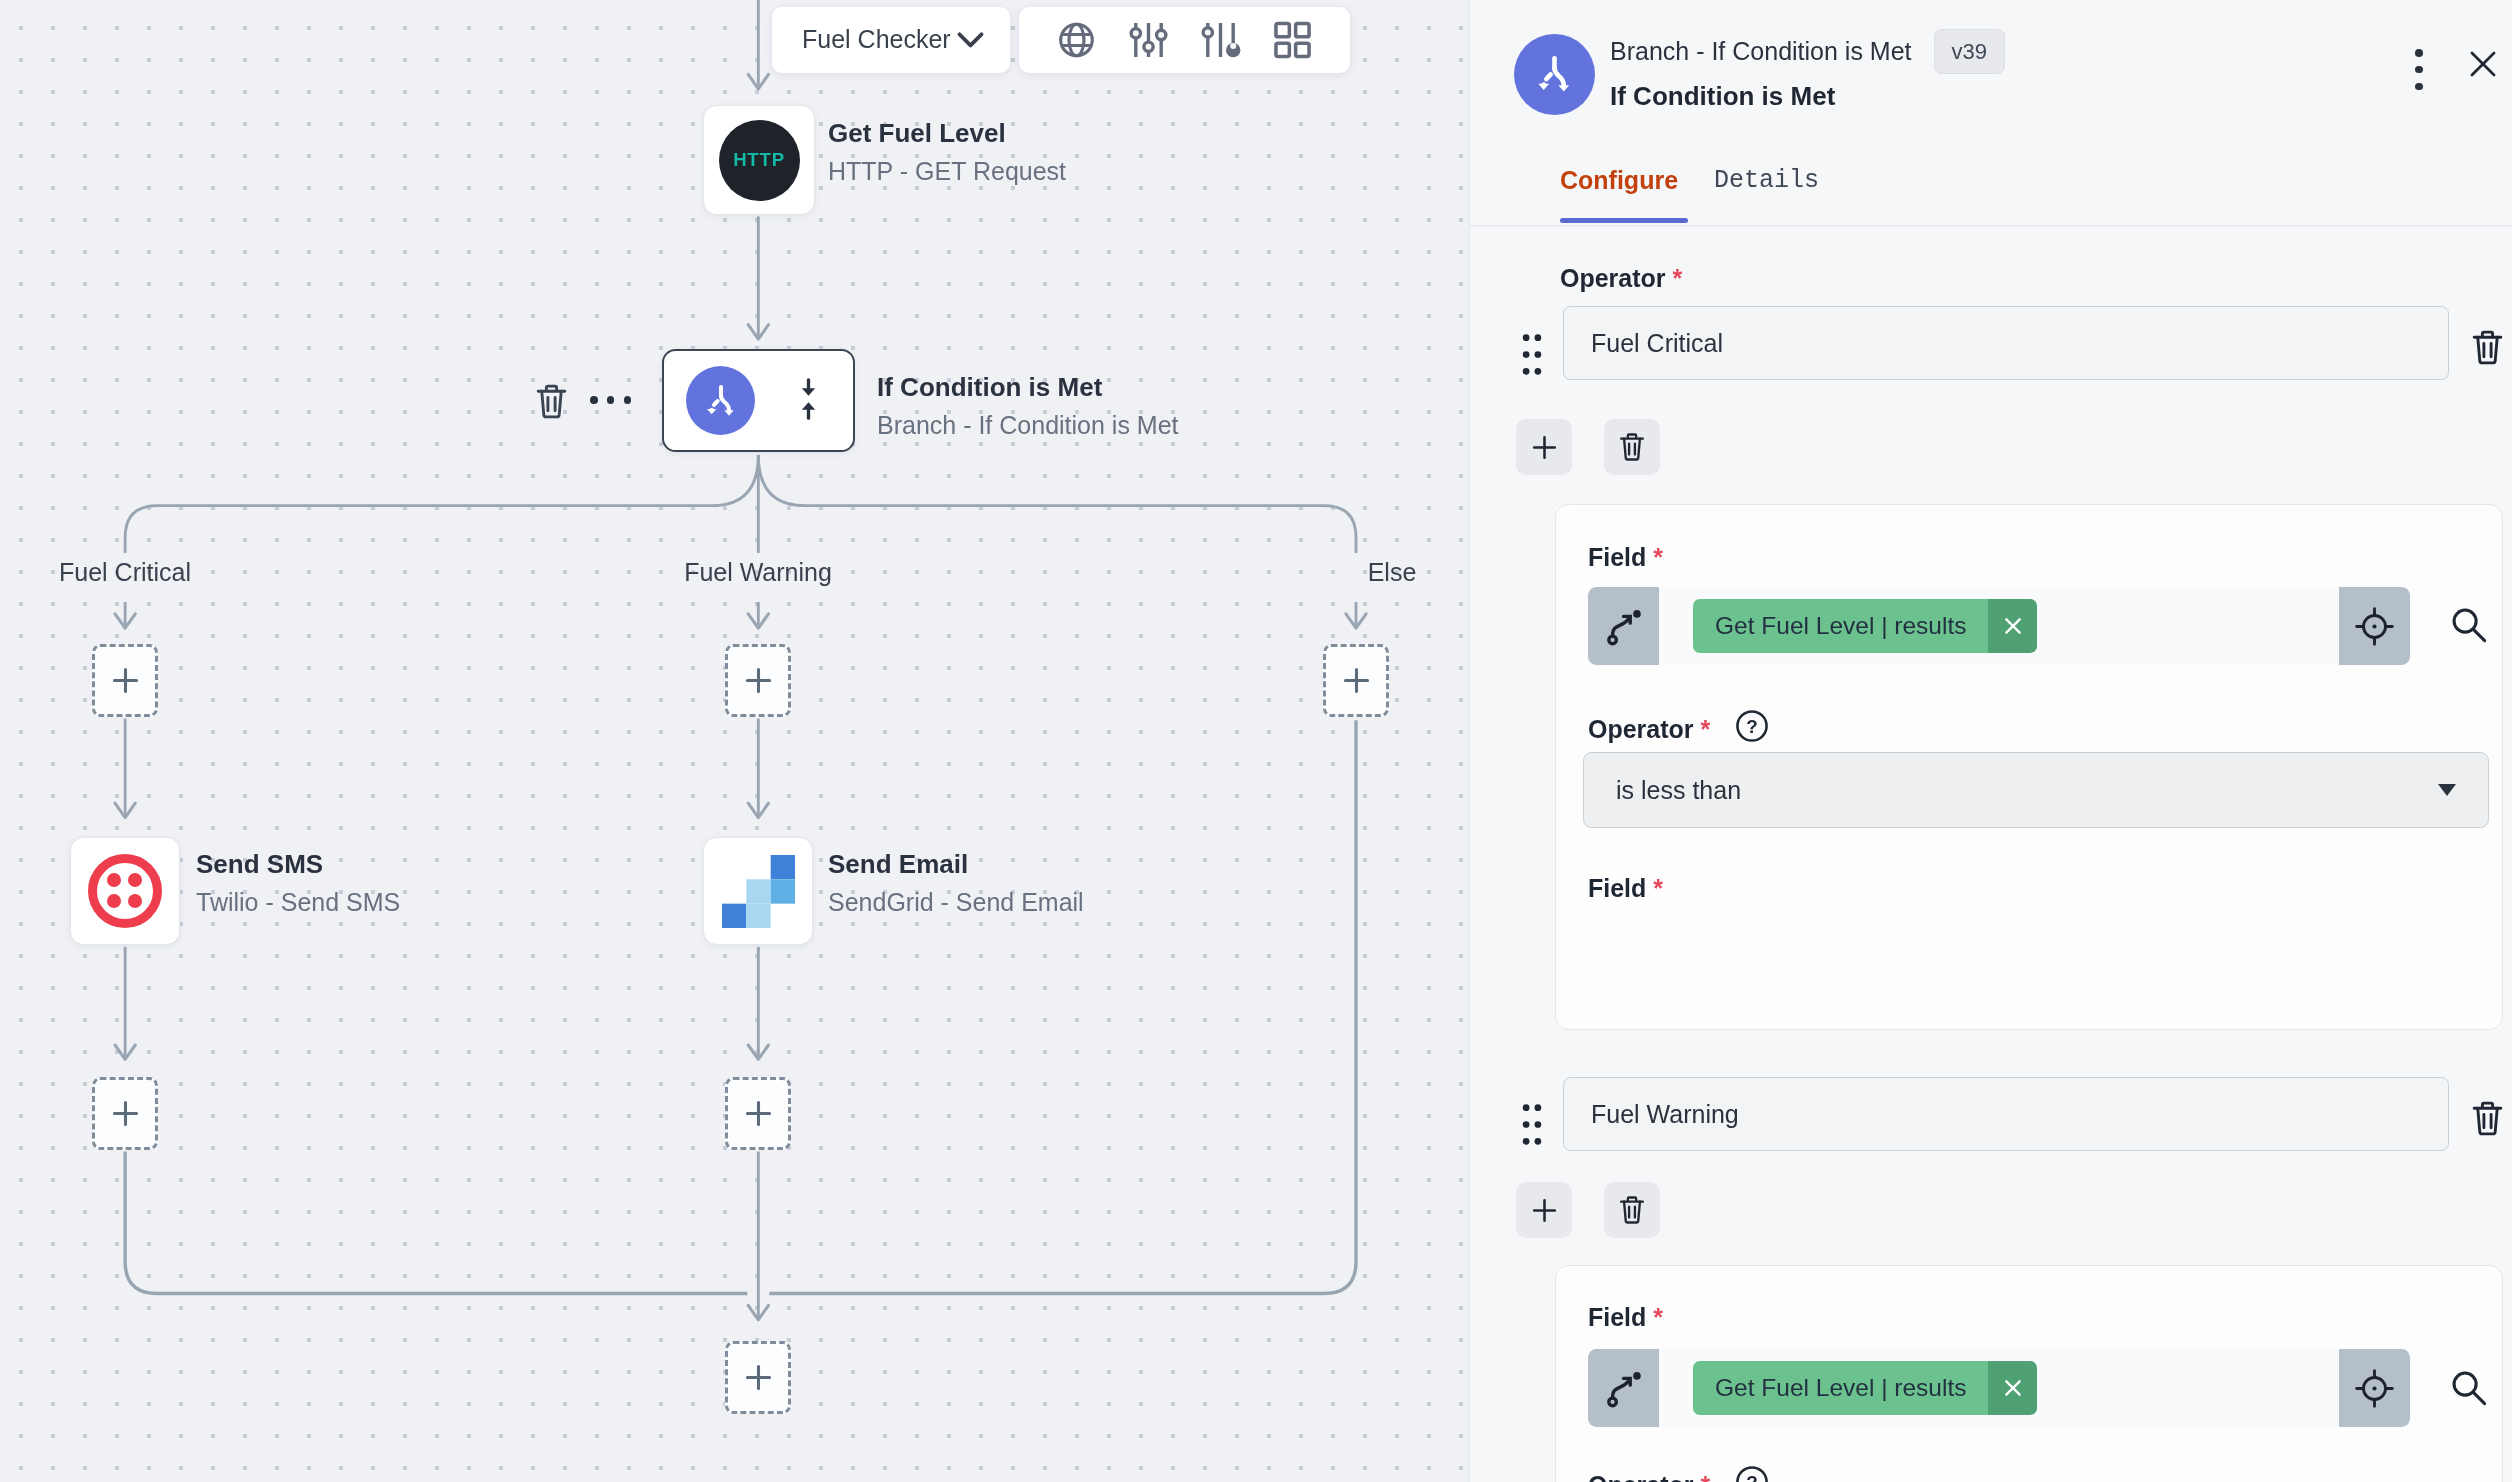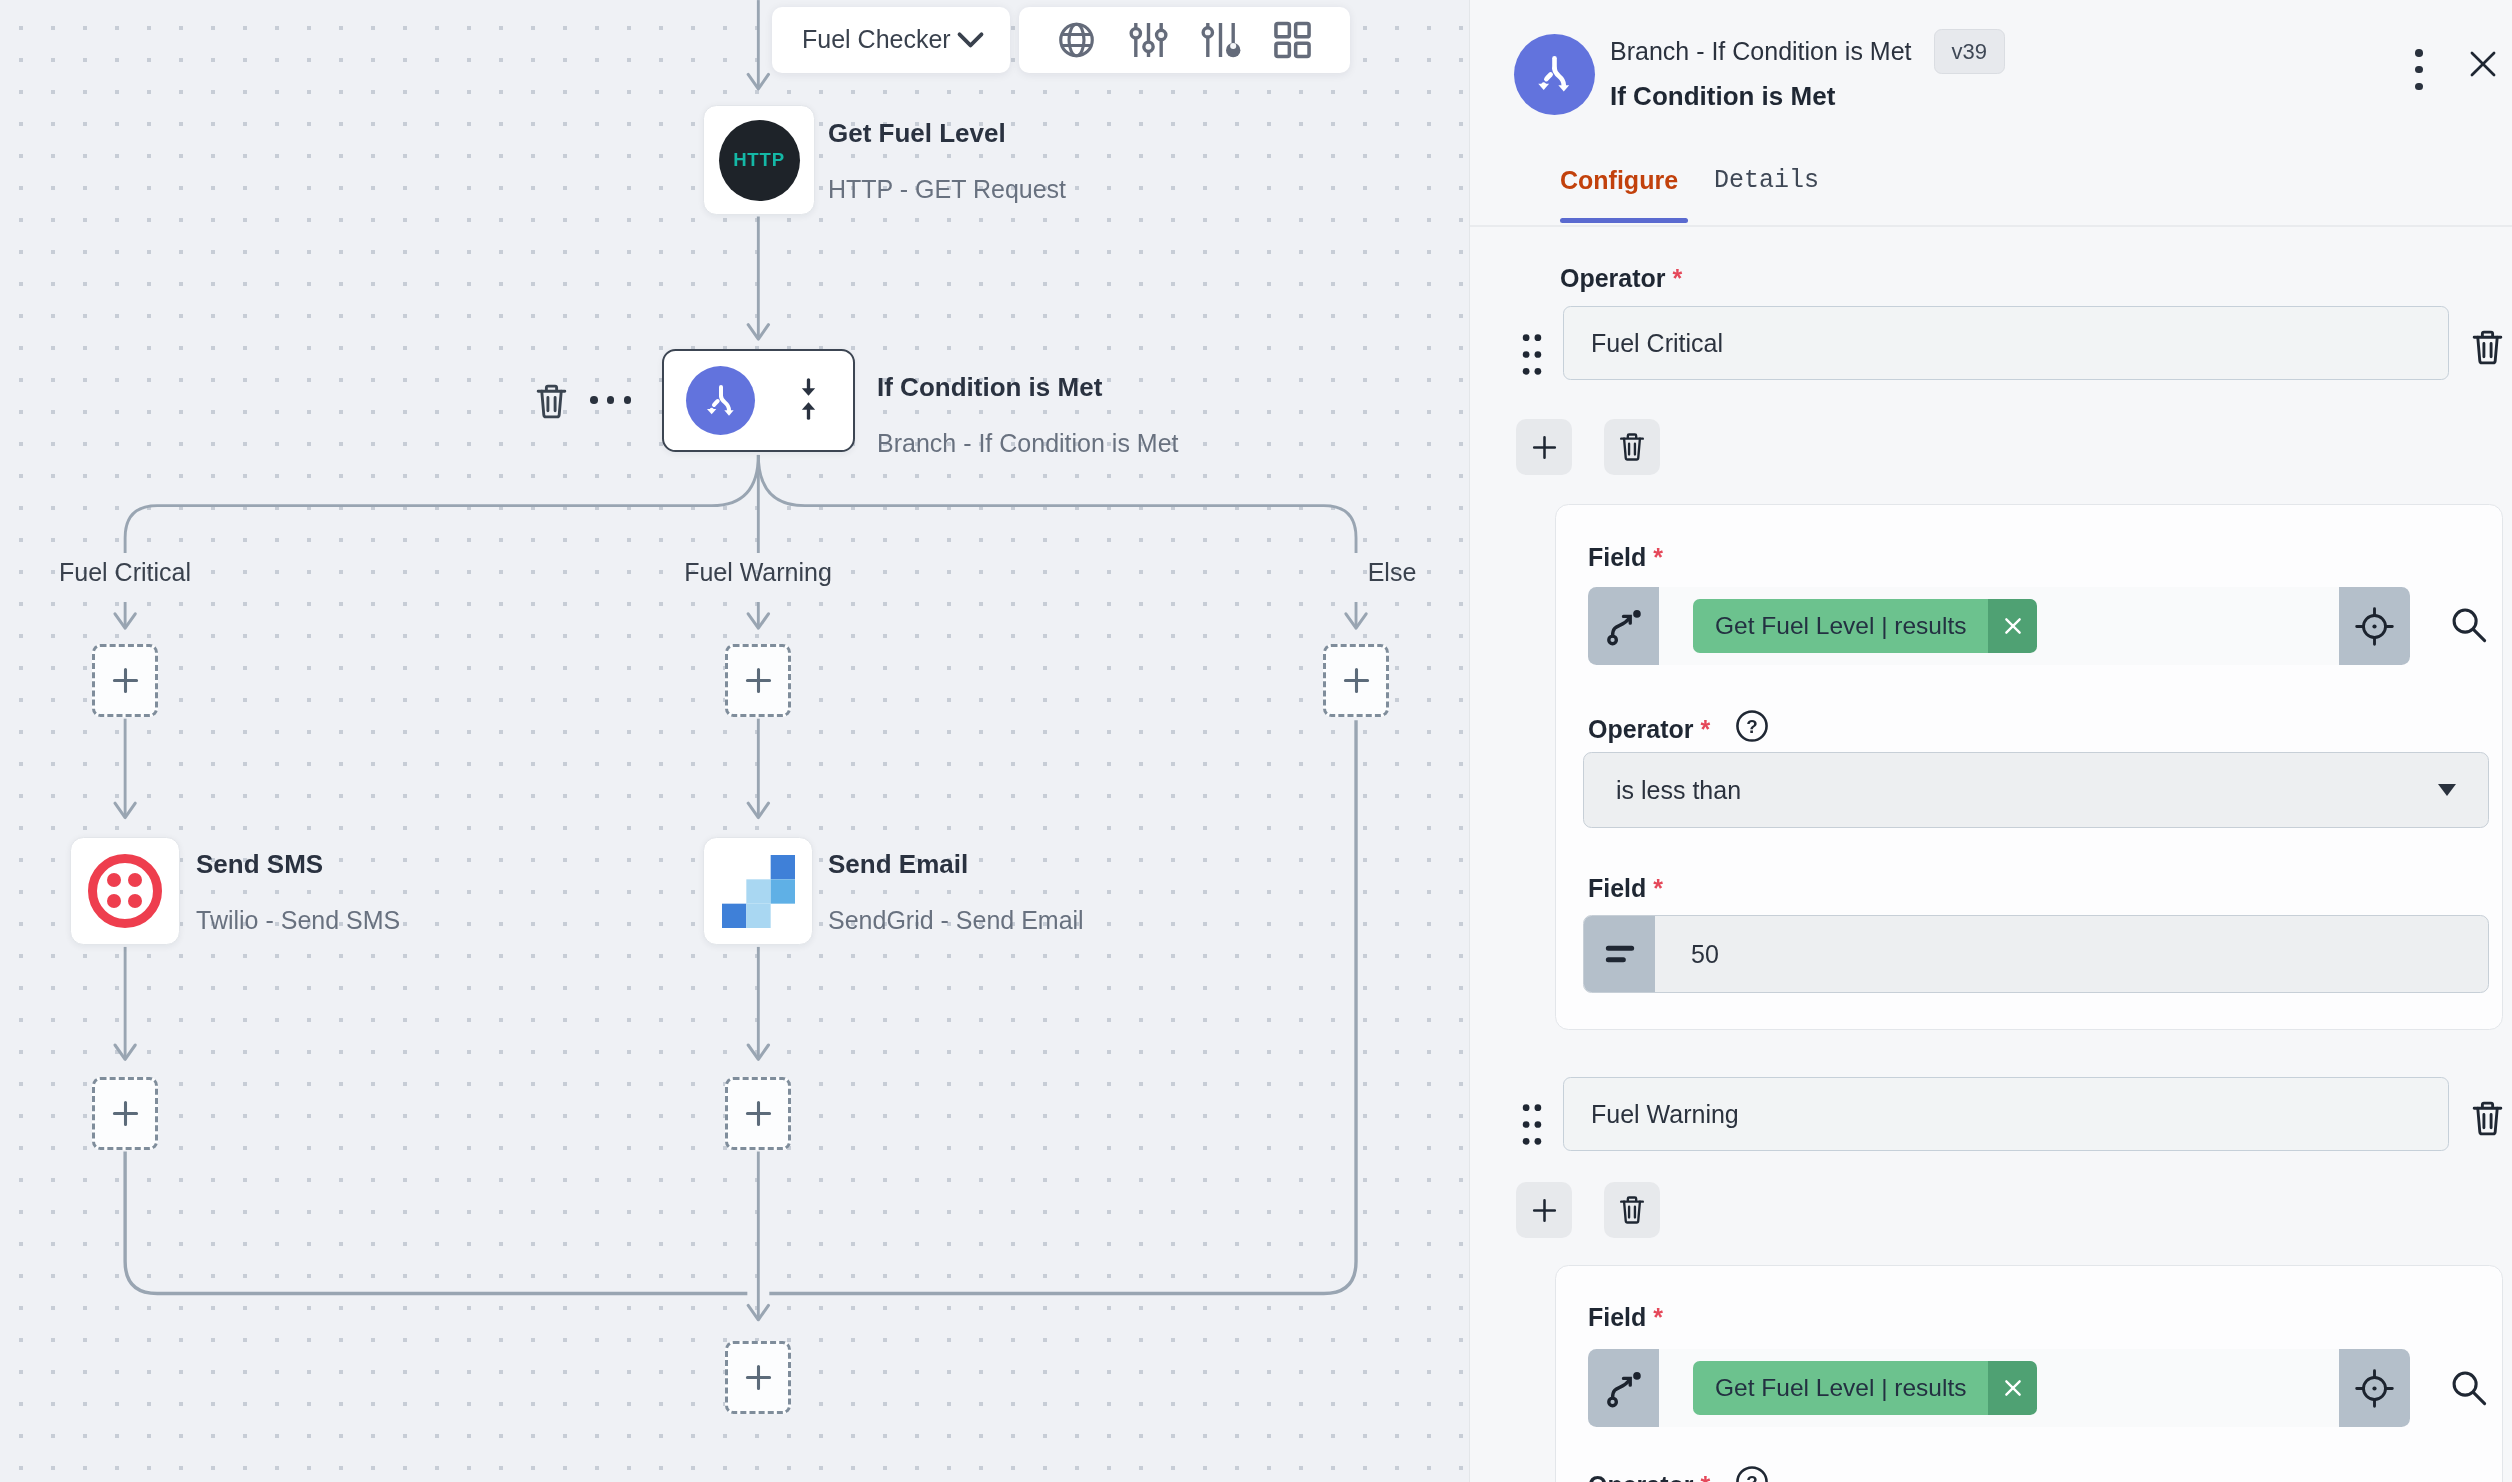--- a/index.html
+++ b/index.html
@@ -19,21 +19,21 @@
   .wf-selector { left:772px; top:6.8px; width:238px; height:66px; padding:0 25px 0 30px;
     justify-content:space-between; cursor:pointer; }
   .wf-selector .lbl { font-size:25px; color:#39414d; }
   .icon-strip { left:1019px; top:6.8px; width:331px; height:66px; justify-content:space-around; padding:0 22px; }
   .icon-btn { width:41px; height:41px; display:flex; align-items:center; justify-content:center; cursor:pointer; }
 
   .node-card { position:absolute; background:#fff; border:1.7px solid #e3e6ea; border-radius:13.5px;
     box-shadow:0 1.7px 6.8px rgba(25,35,55,.06); display:flex; align-items:center; justify-content:center; }
   .node-card.selected { border:2.5px solid #3c4552; }
   .node-title { position:absolute; font-size:26px; font-weight:bold; color:#2a3240; white-space:nowrap; }
-  .node-sub { position:absolute; font-size:25px; color:#68717f; white-space:nowrap;margin-top:18px; }
+  .node-sub { position:absolute; font-size:25px; color:#68717f; white-space:nowrap; }
   .branch-label { position:absolute; transform:translateX(-50%); font-size:25px; color:#39414d; white-space:nowrap; }
 
   .plus-box { position:absolute; width:66px; height:73px; background:#fcfdfe;
     border:3.4px dashed #7f8d9b; border-radius:8.5px; display:flex; align-items:center; justify-content:center; cursor:pointer; }
 
   .http-circle { width:81px; height:81px; border-radius:50%; background:#1e2329;
     display:flex; align-items:center; justify-content:center; }
   .http-circle span { color:#14b8a6; font-size:18.6px; font-weight:bold; letter-spacing:0.8px; }
   .branch-circle { width:69px; height:69px; border-radius:50%; background:#6273dd;
     display:flex; align-items:center; justify-content:center; }
@@ -379,28 +379,20 @@
     </span>
   </div>
   <div class="dropdown" style="left:113px; top:752px; width:906px;">
     <span>is less than</span>
     <span class="caret"></span>
   </div>
 
   <div class="p-abs sec-label" style="left:118px; top:874px;">
     <span>Field</span><span class="req">*</span>
   </div>
-  <div class="value-input" style="left:113px; top:915px; width:906px;">
-    <div class="seg" style="height:100%;">
-      <svg width="30" height="22" viewBox="0 0 36 26" stroke="#1f2733" stroke-width="6" stroke-linecap="round">
-        <path d="M4 6 H32 M4 20 H22"></path>
-      </svg>
-    </div>
-    <div class="txt">50</div>
-  </div>
 
   <span class="p-abs" style="left:51px; top:1101px; cursor:grab;">
     <svg width="22" height="47" viewBox="0 0 26 56" fill="#1f2733">
       <circle cx="6" cy="8" r="4"></circle>
         <circle cx="20" cy="8" r="4"></circle>
       <circle cx="6" cy="28" r="4"></circle>
         <circle cx="20" cy="28" r="4"></circle>
       <circle cx="6" cy="48" r="4"></circle>
         <circle cx="20" cy="48" r="4"></circle>
     </svg>

